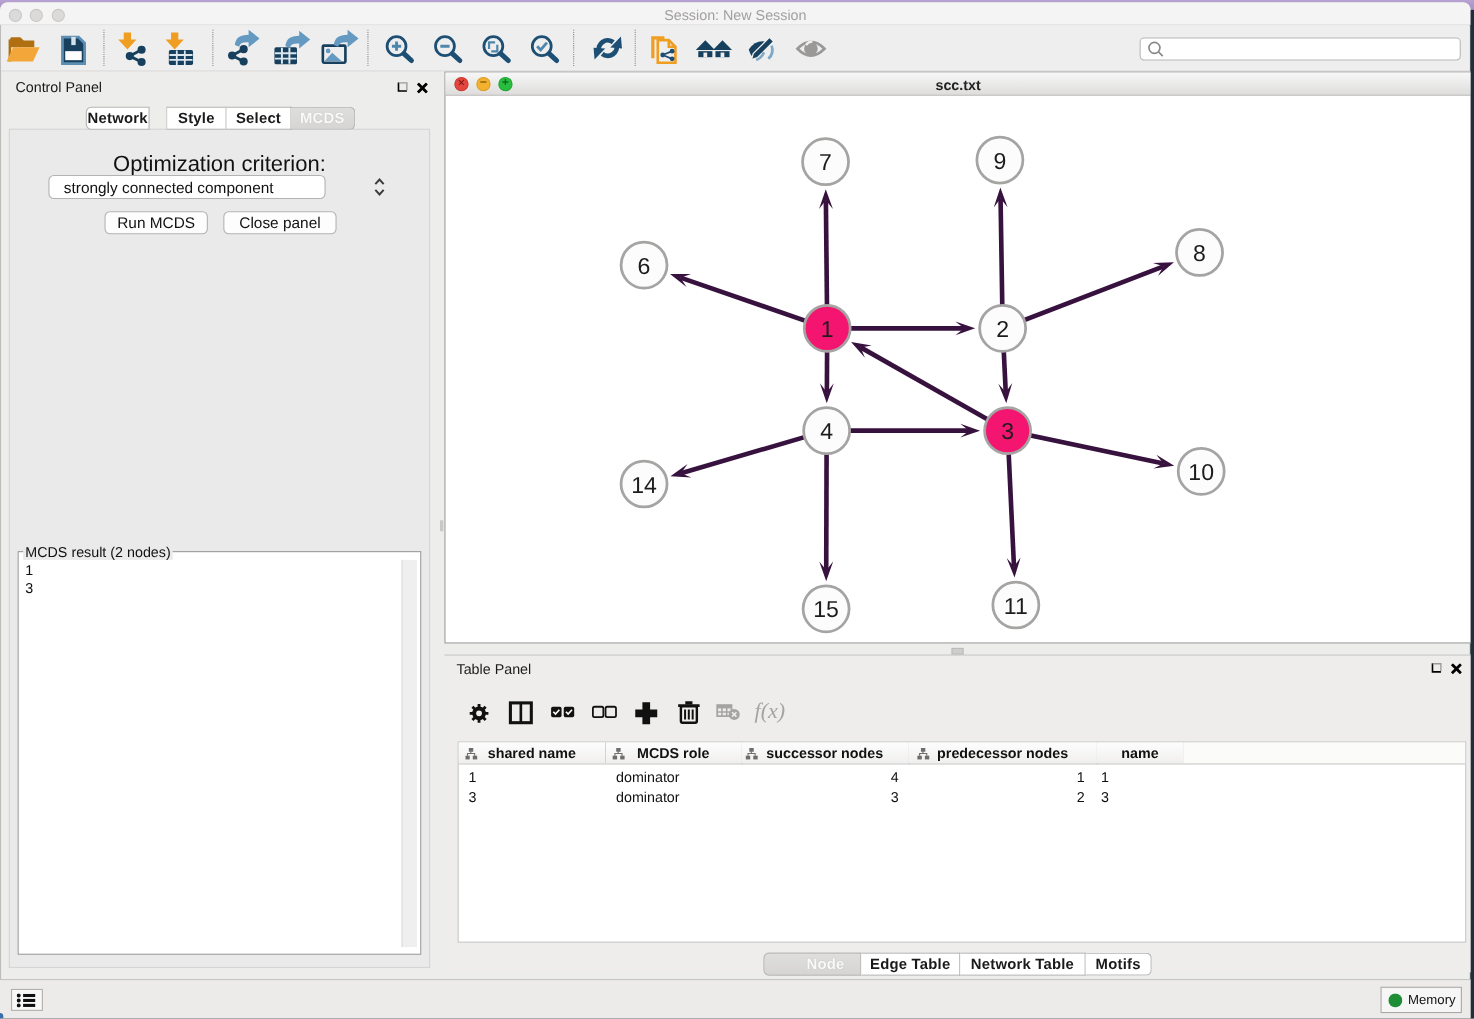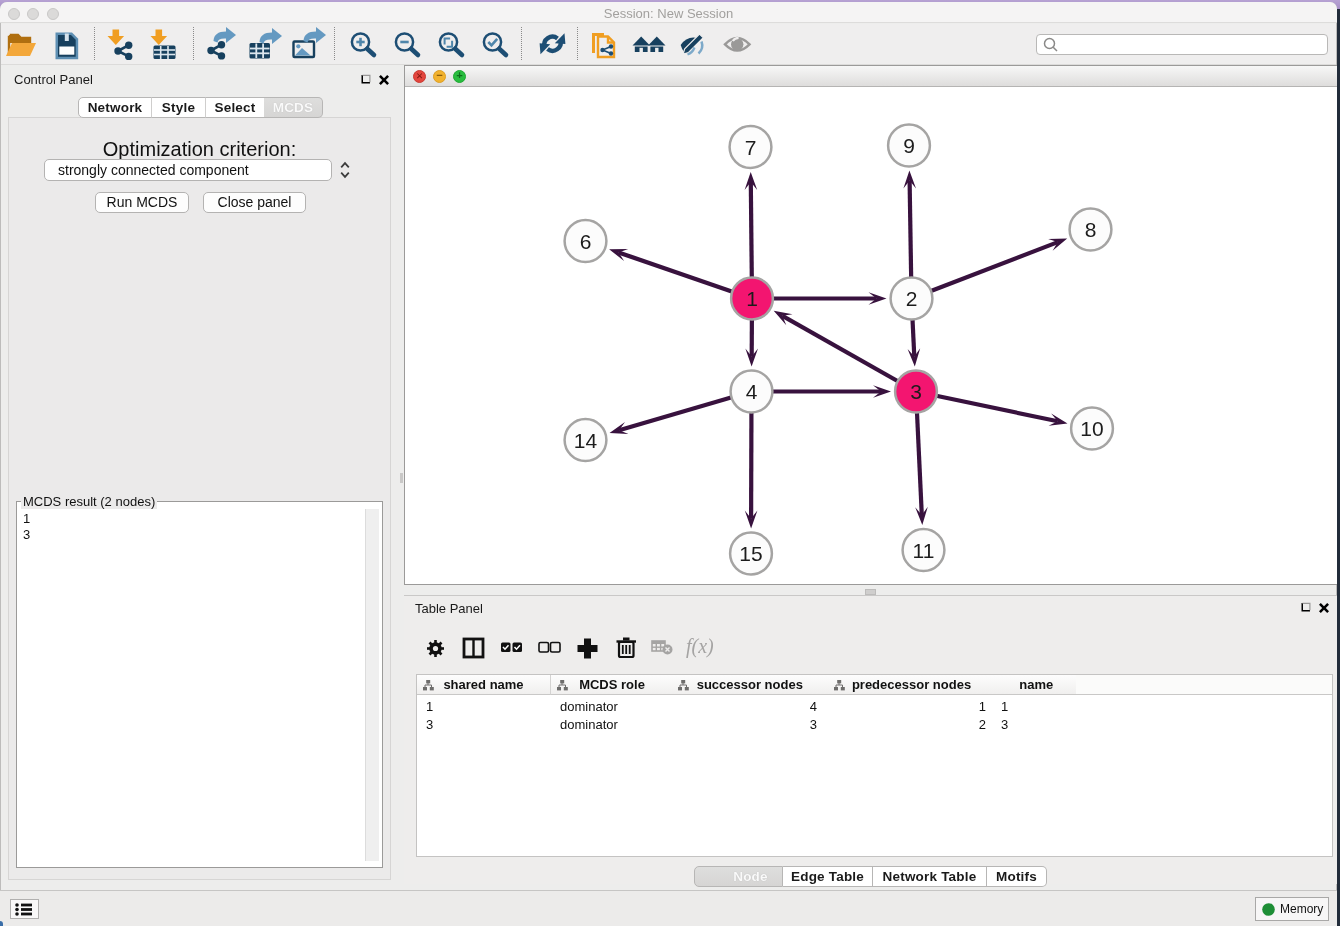--- a/index.html
+++ b/index.html
@@ -19,21 +19,21 @@
  border-radius:4px;box-sizing:border-box;}
 
 #cp-title{left:14px;top:72px;font-size:13px;color:#1a1a1a;}
 #cp-content{left:8px;top:117px;width:383px;height:763px;background:#ebeaea;
  border:1px solid #d6d5d4;box-sizing:border-box;}
 .tab{top:97px;height:21px;background:#fff;border:1px solid #b7b6b5;box-sizing:border-box;
  font-size:13.5px;font-weight:700;letter-spacing:0.2px;color:#1a1a1a;text-align:center;line-height:20px;}
 #tab-mcds{background:linear-gradient(#dededd,#d6d5d4);color:#fafafa;
  text-shadow:0 0 1px #b0b0b0;border-radius:0 5px 5px 0;}
 #optlabel{left:8px;top:138px;width:383px;text-align:center;font-size:20px;color:#111;}
-#combo{left:44px;top:159px;width:288px;height:22px;background:#fff;border:1px solid #b4b3b2;
+#combo{left:44px;top:159px;width:252px;height:22px;background:#fff;border:1px solid #b4b3b2;
  border-radius:5px;box-sizing:border-box;font-size:14px;color:#111;line-height:20px;padding-left:13px;}
 .btn{top:192px;height:21px;background:#fdfdfd;border:1px solid #b4b3b2;border-radius:5px;
  box-sizing:border-box;font-size:14px;color:#111;text-align:center;line-height:19px;}
 #mcdsbox{left:16px;top:501px;width:367px;height:367px;border:1px solid #9b9a99;background:#fff;box-sizing:border-box;}
 #mcdslegend{left:21px;top:494px;background:#ebeaea;font-size:13px;color:#111;padding:0 2px;}
 #mcdsitems{left:23px;top:511px;font-size:13px;color:#111;line-height:16px;}
 #mcds-sb{left:365px;top:509px;width:14px;height:352px;background:#efefef;border-left:1px solid #dcdcdc;box-sizing:border-box;}
 
 #netwin{left:404px;top:65px;width:934px;height:520px;background:#fff;border:1px solid #9b9a99;box-sizing:border-box;}
 #nettb{left:0;top:0;width:932px;height:21px;background:linear-gradient(#f7f7f7,#dedddc);
@@ -210,38 +210,39 @@
 
 <div id="cp-title" class="abs">Control Panel</div>
 <svg class="abs" style="left:361px;top:74px;" width="10" height="10" viewBox="0 0 10 10">
     <path d="M0.5 1 V9.5 H9 V8 H2 V1 Z" fill="#000"></path>
     <path d="M1.5 0.8 H9.5 V8.2 H8.3 V2 H1.5 Z" fill="#9a9998"></path>
   </svg>
 <svg class="abs" style="left:378.5px;top:74.5px;" width="10" height="10" viewBox="0 0 10 10">
     <path d="M1.8 0 L5 3.2 L8.2 0 L10 1.8 L6.8 5 L10 8.2 L8.2 10 L5 6.8 L1.8 10 L0 8.2 L3.2 5 L0 1.8 Z" fill="#000"></path>
   </svg>
 <div id="cp-content" class="abs"></div>
-<div class="tab abs" style="left:78px;width:74px;border-radius:5px 0 0 5px;">Network</div>
+<div class="tab abs" style="left:78px;width:58px;border-radius:5px 0 0 5px;">Network</div>
 <div class="tab abs" style="left:151px;width:55px;border-left:1px solid #cfcecd;">Style</div>
 <div class="tab abs" style="left:205px;width:60px;border-left:1px solid #cfcecd;">Select</div>
 <div class="tab abs" id="tab-mcds" style="left:264px;width:59px;border-left:none;">MCDS</div>
 <div id="optlabel" class="abs">Optimization criterion:</div>
 <div id="combo" class="abs">strongly connected component</div>
 <svg class="abs" style="left:338px;top:161px;" width="14" height="18" viewBox="0 0 14 18">
  <path d="M3.2 6.4 L7 2.2 L10.8 6.4 M3.2 11.6 L7 15.8 L10.8 11.6" fill="none" stroke="#3c3c3c" stroke-width="1.8"></path>
   </svg>
 <div class="btn abs" style="left:95px;width:94px;">Run MCDS</div>
 <div class="btn abs" style="left:203px;width:103px;">Close panel</div>
 <div id="mcdsbox" class="abs"></div>
 <div id="mcds-sb" class="abs"></div>
 <div id="mcdslegend" class="abs">MCDS result (2 nodes)</div>
 <div id="mcdsitems" class="abs">1<br>3</div>
 
 <div id="netwin" class="abs">
  <div id="nettb" class="abs"></div>
+ <div id="nettitle" class="abs">scc.txt</div>
  <div class="mtl abs" style="left:8px;background:#e3463e;border:1px solid #c93a32;color:#7e1710;">✕</div>
  <div class="mtl abs" style="left:28px;background:#f2b22e;border:1px solid #dc9e23;color:#865a09;">−</div>
  <div class="mtl abs" style="left:48px;background:#29bd3f;border:1px solid #1ea833;color:#0d6e1c;">+</div>
  <svg id="graph" class="abs" style="left:0;top:21px;" width="932" height="498" viewBox="404 86 932 498">
   <g stroke="#38123e" stroke-width="4.2" fill="#38123e">
    <line x1="751.0" y1="297.5" x2="749.8" y2="181.0"></line>
         <polygon stroke="none" points="749.7,171.0 756.2,188.9 749.8,181.0 743.6,189.1"></polygon>
    <line x1="751.0" y1="297.5" x2="617.6" y2="251.4"></line>
         <polygon stroke="none" points="608.1,248.2 627.2,248.1 617.6,251.4 623.1,260.0"></polygon>
    <line x1="751.0" y1="297.5" x2="875.5" y2="297.5"></line>

